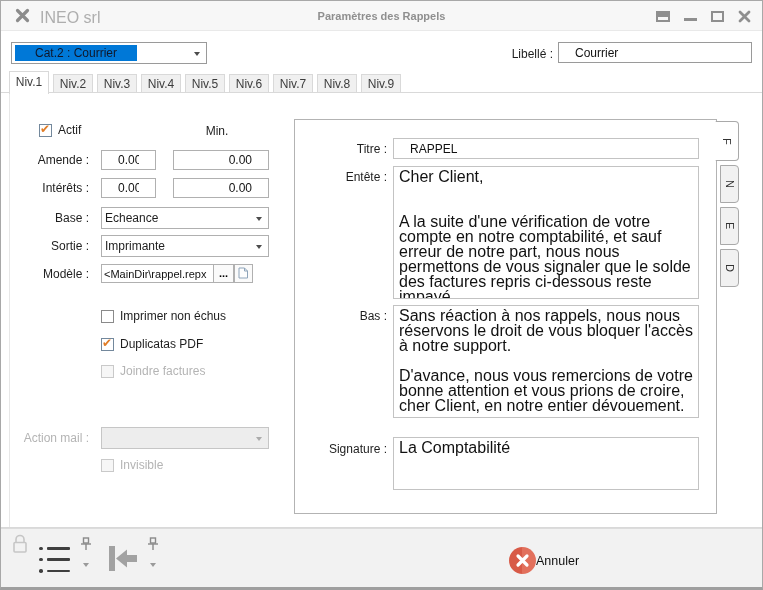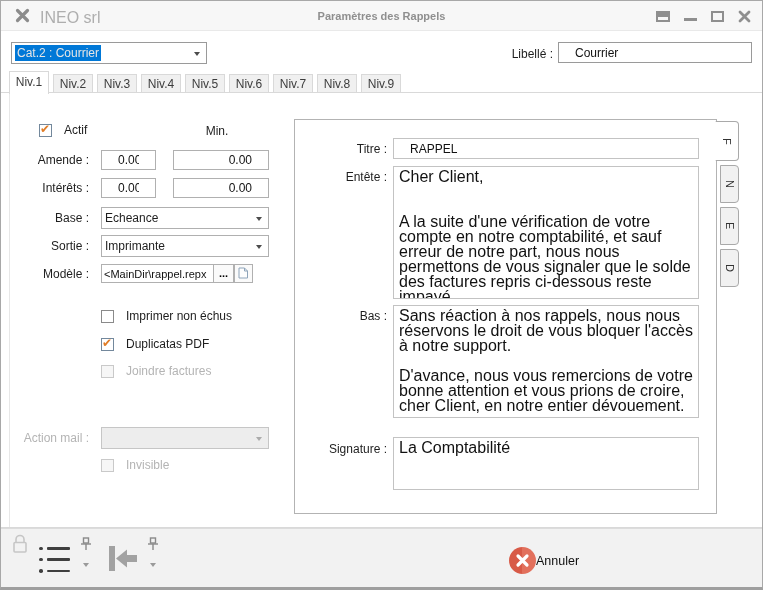--- a/index.html
+++ b/index.html
@@ -25,21 +25,21 @@
 
   
   .combo { position:absolute; background:#fff; border:1px solid #9a9a9a; height:22px; cursor:default; }
   .combo .ctext { position:absolute; left:3px; top:3px; white-space:nowrap; }
   .combo .arrow { position:absolute; right:6px; top:9px; width:0; height:0;
                   border-left:3.5px solid transparent; border-right:3.5px solid transparent;
                   border-top:4px solid #4c4c4c; }
   .combo.disabled { background:#ededed; border-color:#c6c6c6; }
   .combo.disabled .arrow { border-top-color:#ababab; }
   .combo-category { left:10px; top:41px; width:196px; }
-  .combo-category .ctext span { background:var(--accent-blue,#0078d7); color:#e5e5e5; padding:1px 2px; }
+  .combo-category .ctext span { background:var(--accent-blue,#0078d7); color:#0f172a; padding:1px 20px; }
 
   .lbl { position:absolute; white-space:nowrap; color:#1e1e1e; }
   .lbl-right { text-align:right; }
   .libelle-label { left:462px; top:46px; width:90px; }
   .txt { position:absolute; border:1px solid #9a9a9a; padding:2px 16px; font-size:12px;
          font-family:inherit; color:#111; background:#fff; outline:none; }
   .libelle-input { left:557px; top:41px; width:194px; height:21px; }
 
   
   .tabstrip { position:absolute; left:8px; top:69px; height:23px; display:flex; gap:4px; align-items:flex-end; }
@@ -50,21 +50,21 @@
   
   .content { position:absolute; left:0; top:91px; width:763px; height:436px; background:#fff;
              border-top:1px solid #d9d9d9; border-bottom:1px solid #d9d9d9; }
   .page-edge { position:absolute; left:8px; top:1px; width:1px; height:433px; background:#e7e7e7; }
 
   .cb { position:absolute; width:13px; height:13px; border:1px solid #73889c; background:#fff; cursor:default; }
   .cb.unchecked { border-color:#8a8a8a; }
   .cb.checked::after { content:"\2714"; position:absolute; left:0px; top:-3px; font-size:12px;
                        font-weight:bold; color:var(--check-orange,#e07c26); }
   .cb.disabled { border-color:#c9c9c9; background:#f6f6f6; }
-  .cb-label { position:absolute; white-space:nowrap;margin-left:6px; }
+  .cb-label { position:absolute; white-space:nowrap; }
   .cb-label.disabled { color:#b4b4b4; }
   .lbl.disabled { color:#b4b4b4; }
 
   .num { text-align:right; }
   .mini-btn { position:absolute; height:19px; border:1px solid #b0b0b0; background:#fafafa;
               font-size:11px; line-height:9px; padding:0; text-align:center; cursor:default; font-family:inherit; }
 
   
   .groupbox { position:absolute; left:293px; top:26px; width:423px; height:395px;
               border:1px solid #b3b3b3; background:#fff; }

